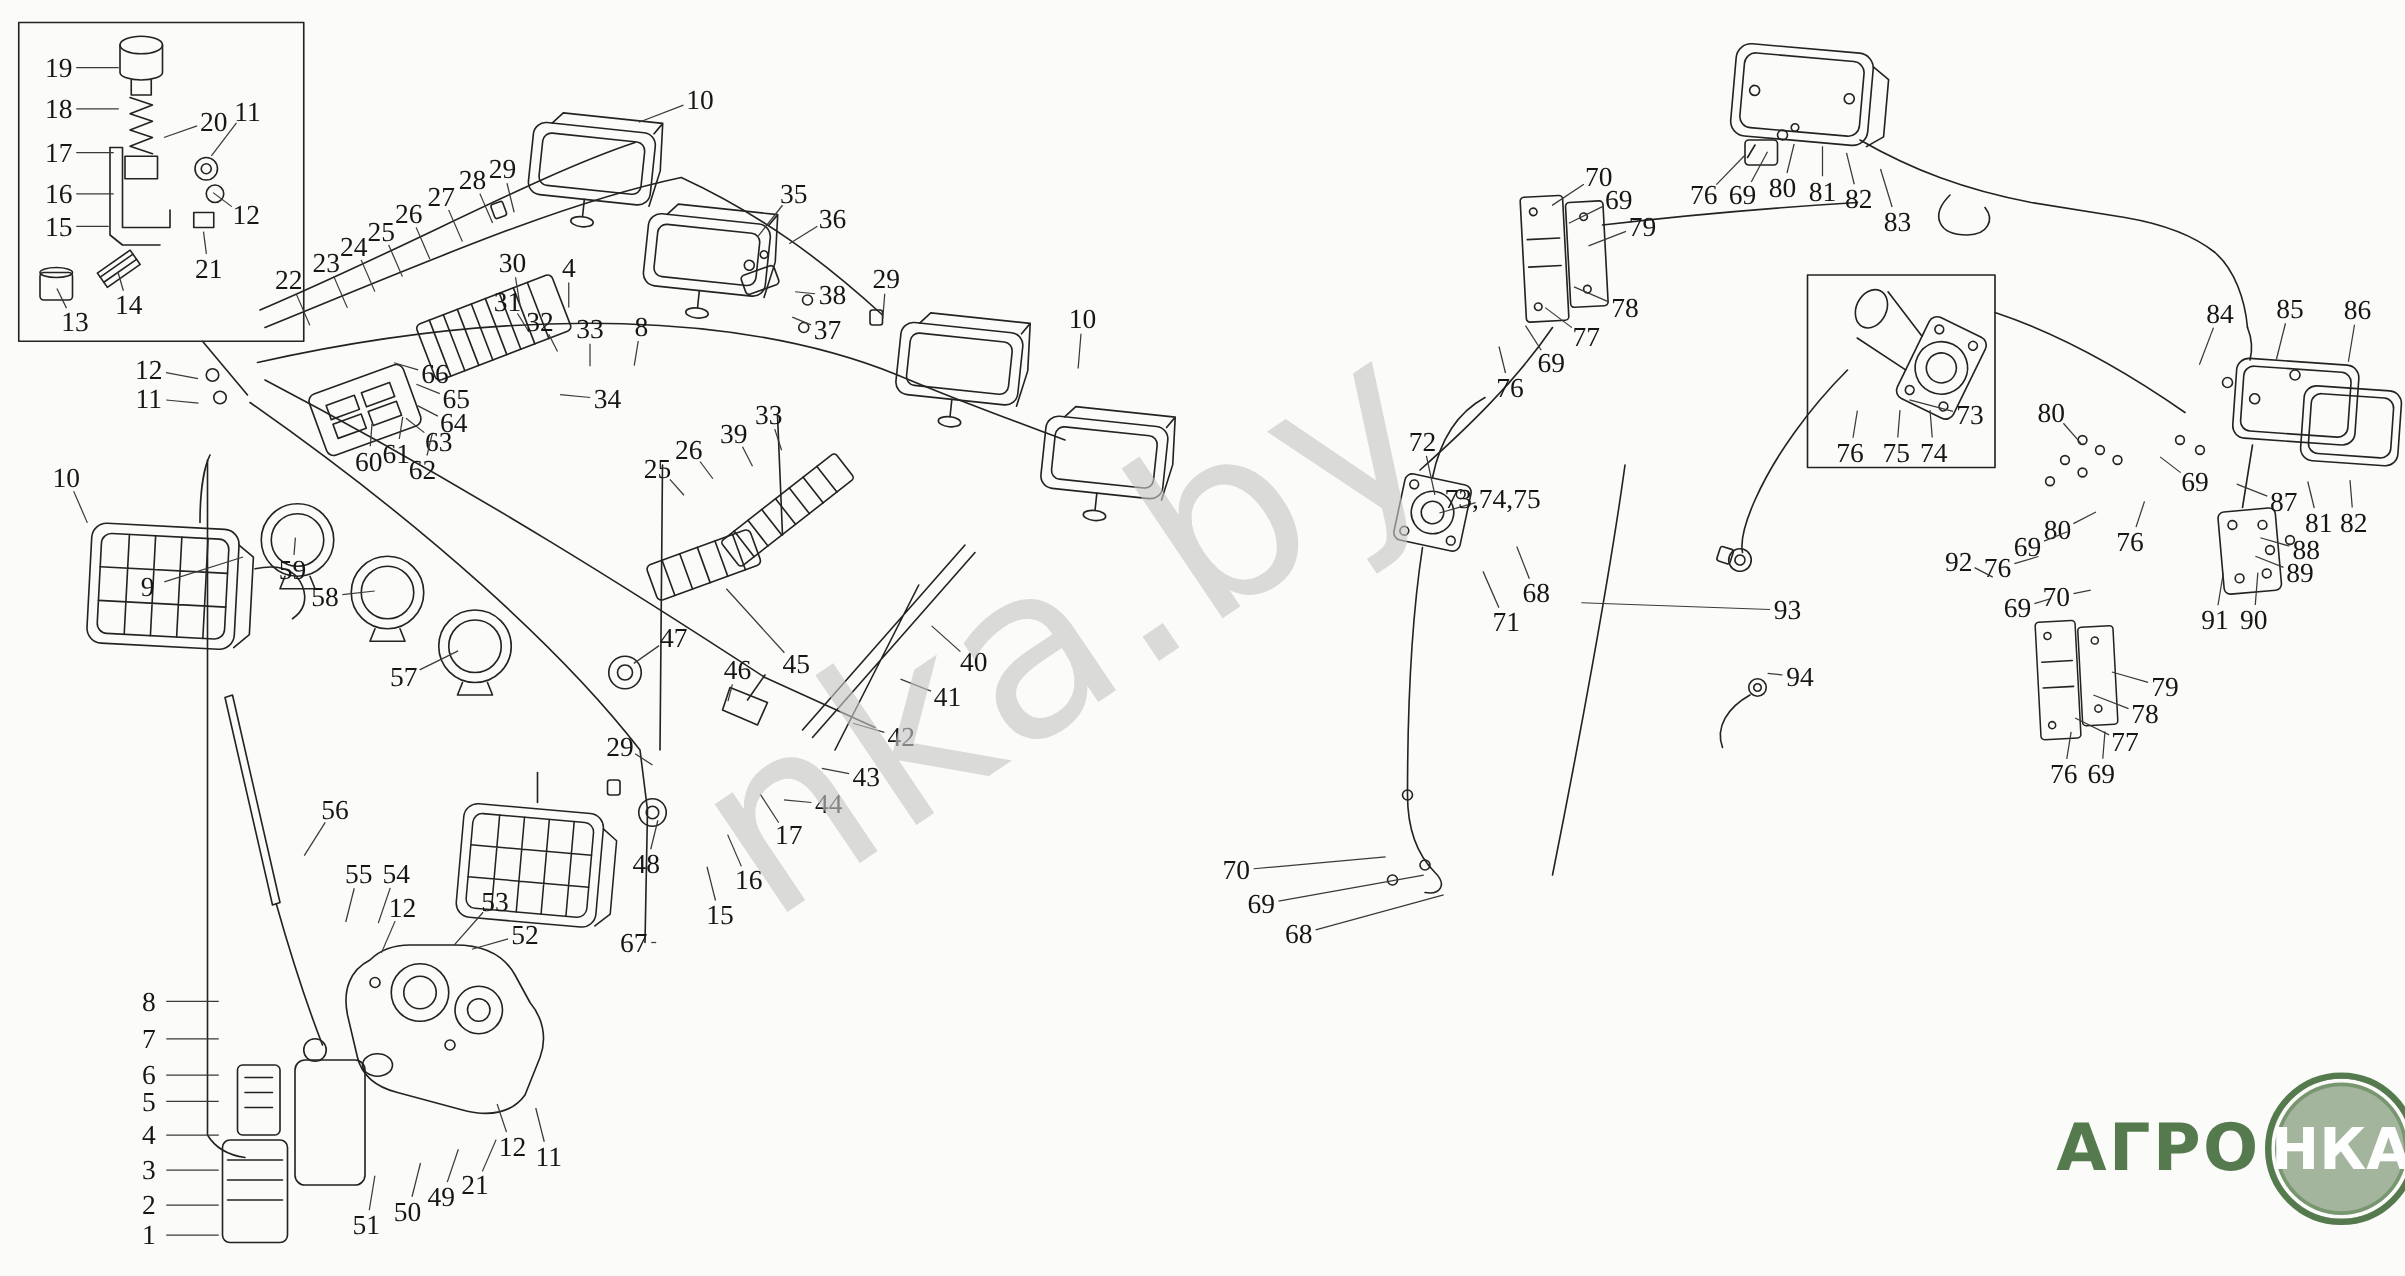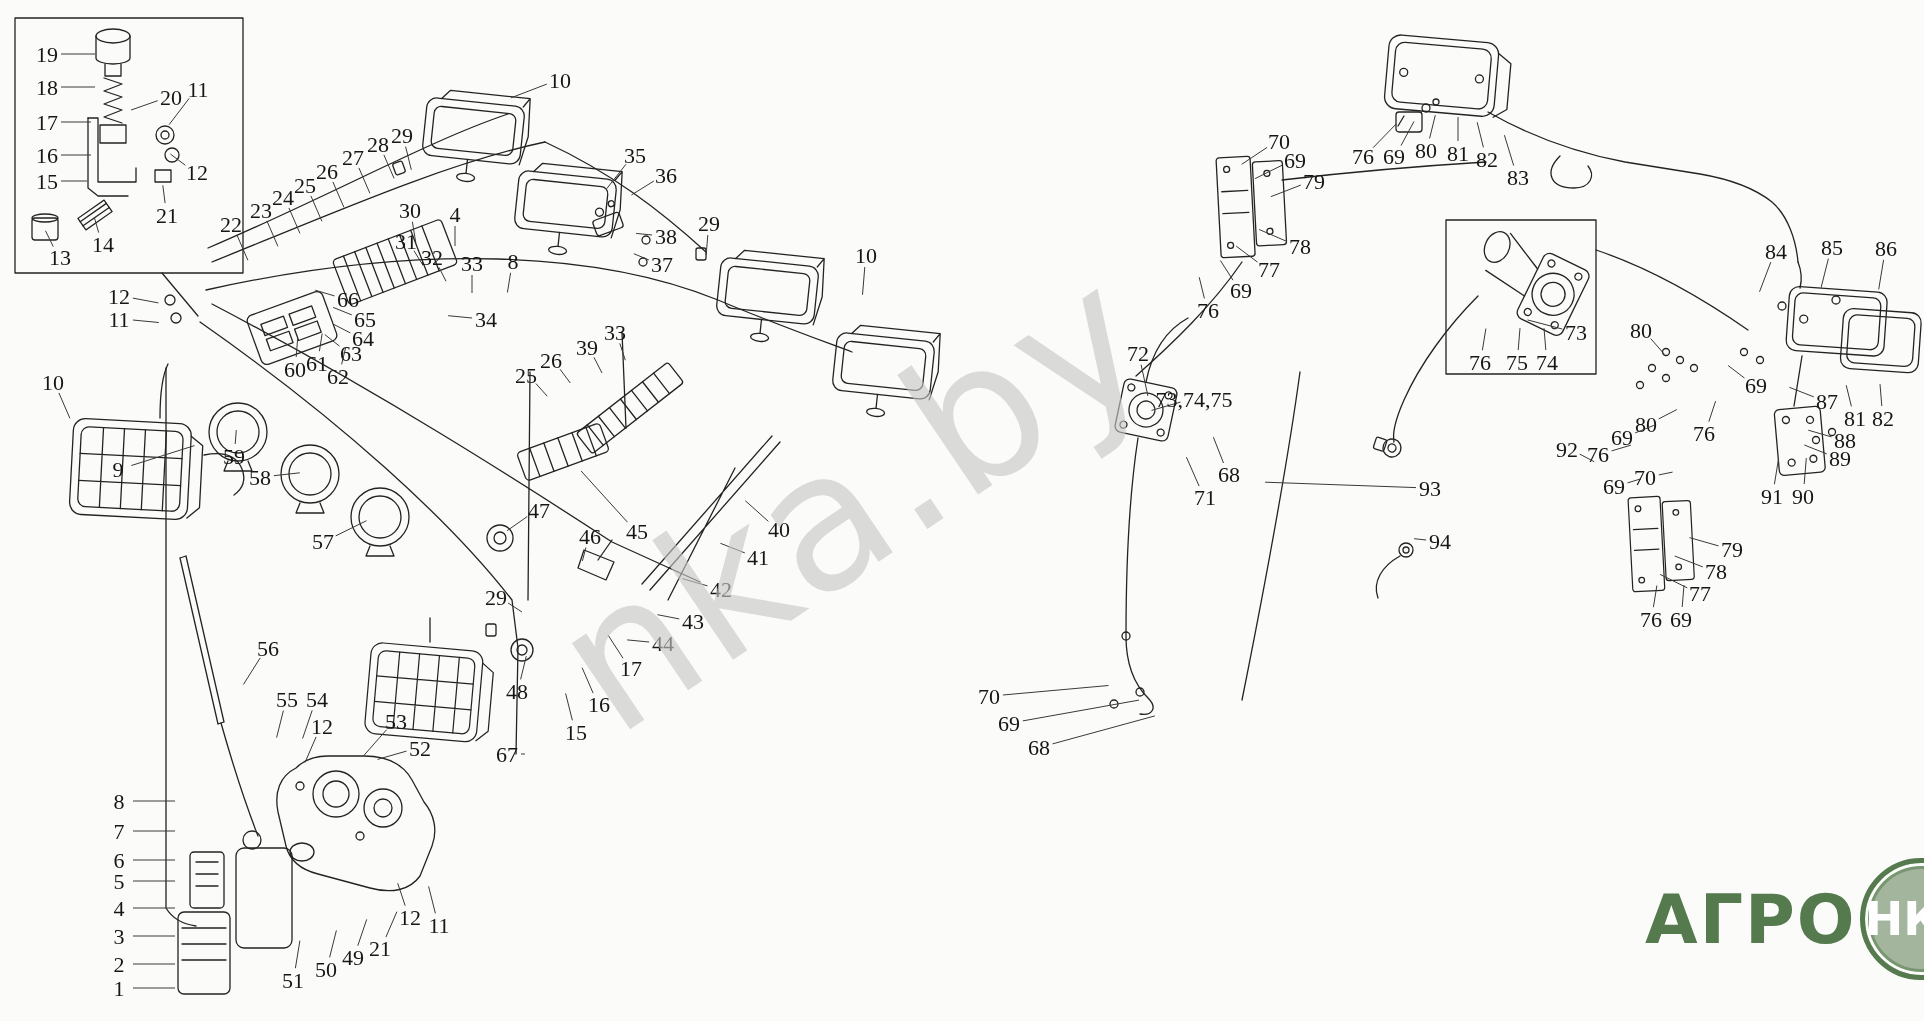--- a/index.html
+++ b/index.html
@@ -6,21 +6,21 @@
   body{width:1924px;height:1021px;background:#fbfbf9;overflow:hidden;font-family:"Liberation Serif",serif;}
   .stage{position:relative;width:1924px;height:1021px;}
   svg.artwork{position:absolute;left:0;top:0;width:1924px;height:1021px;}
   .ink{stroke:#232323;fill:none;stroke-width:1.3;stroke-linecap:round;stroke-linejoin:round;}
   .callout{font-family:"Liberation Serif","DejaVu Serif",serif;font-size:22px;fill:#161616;dominant-baseline:central;}
   .leader{stroke:#3a3a3a;stroke-width:1;}
   .watermark{position:absolute;left:853px;top:500px;transform:translate(-50%,-50%) rotate(-34deg);
     font-family:"DejaVu Sans",sans-serif;font-size:190px;color:#c6c6c6;opacity:.62;letter-spacing:4px;
     white-space:nowrap;pointer-events:none;z-index:3;}
   .logo{position:absolute;left:1645px;top:858px;display:flex;align-items:center;gap:3px;z-index:2;opacity:.92;}
-  .logo-left{font-family:"DejaVu Sans",sans-serif;font-weight:bold;font-size:68px;color:#47703f;letter-spacing:2px;}
+  .logo-left{font-family:"DejaVu Sans",sans-serif;font-weight:bold;font-size:52px;color:#47703f;letter-spacing:2px;}
   .logo-circle{width:112px;height:112px;border-radius:50%;border:5px solid #47703f;background:#9cb096;
     box-shadow:inset 0 0 0 3px #fbfbf9, inset 0 0 0 6px #6d8f66;display:flex;align-items:center;justify-content:center;}
   .logo-circle span{font-family:"DejaVu Sans",sans-serif;font-weight:bold;font-size:46px;color:#ffffff;}
 </style>
 </head>
 <body>
 
 <div class="stage">
 
   <svg class="artwork" viewBox="0 0 1924 1021" xmlns="http://www.w3.org/2000/svg">

